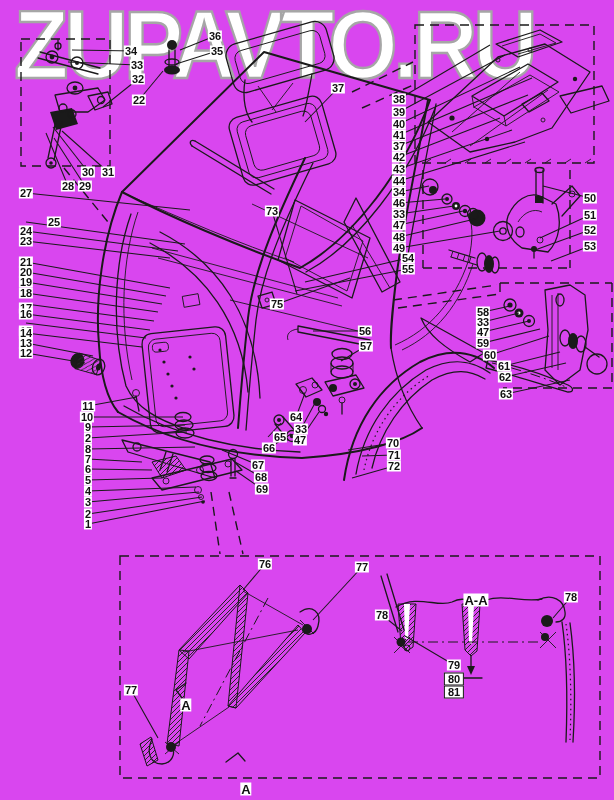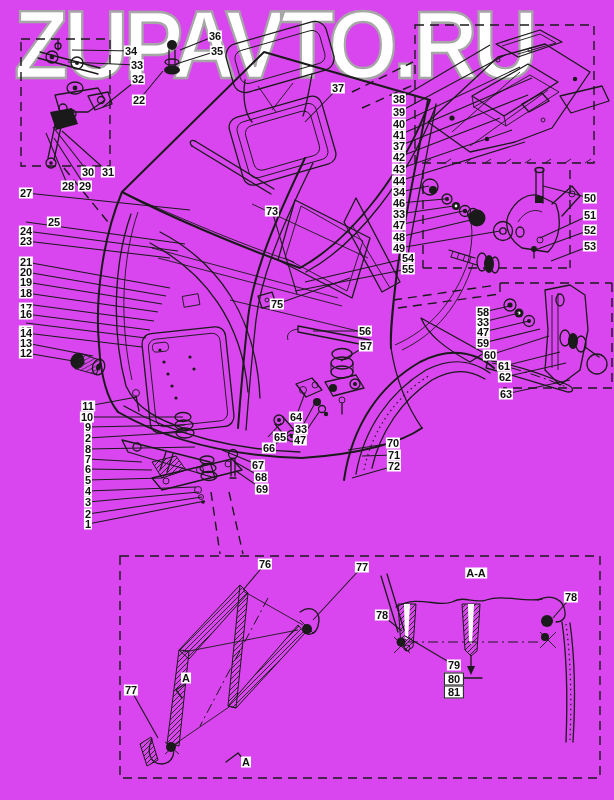--- a/index.html
+++ b/index.html
@@ -6,21 +6,21 @@
   #stage{position:relative;width:614px;height:800px;background:#d946ef;overflow:hidden;
          font-family:"Liberation Sans", sans-serif;}
   #watermark{position:absolute;top:-10px;left:14px;z-index:0;white-space:nowrap;
              font-weight:800;font-size:96px;letter-spacing:-5px;color:#fff;
              -webkit-text-stroke:2.4px #a6a6a6;transform:scaleX(0.93);transform-origin:left top;
              user-select:none;}
   #art{position:absolute;top:0;left:0;z-index:1;}
   #labels{position:absolute;top:0;left:0;width:614px;height:800px;z-index:2;pointer-events:none;}
   .callout{position:absolute;transform:translate(-50%,-50%);font-weight:700;font-size:11px;
            line-height:1;color:#111;background:#fff;padding:0 1px;}
-  .callout.small{font-size:11px;}
+  .callout.small{font-size:13px;margin-top:27px;}
   .callout.boxed{border:1.2px solid #111;padding:0 3px;}
   .ln{fill:none;stroke:#1a1a1a;stroke-width:1.3;stroke-linecap:round;stroke-linejoin:round;}
   .ln2{fill:none;stroke:#1a1a1a;stroke-width:2;stroke-linecap:round;stroke-linejoin:round;}
   .thin{fill:none;stroke:#1a1a1a;stroke-width:0.9;}
   .dk{fill:#1a1a1a;stroke:none;}
   .ht{fill:url(#ht);stroke:#1a1a1a;stroke-width:1;}
   .dash{fill:none;stroke:#1a1a1a;stroke-width:1.4;stroke-dasharray:9 6;}
   .dashdot{fill:none;stroke:#1a1a1a;stroke-width:1;stroke-dasharray:10 4 2 4;}
   .dots{fill:none;stroke:#1a1a1a;stroke-width:1.2;stroke-dasharray:1.5 3.5;}
   .ldr{stroke:#1a1a1a;stroke-width:1.05;}

